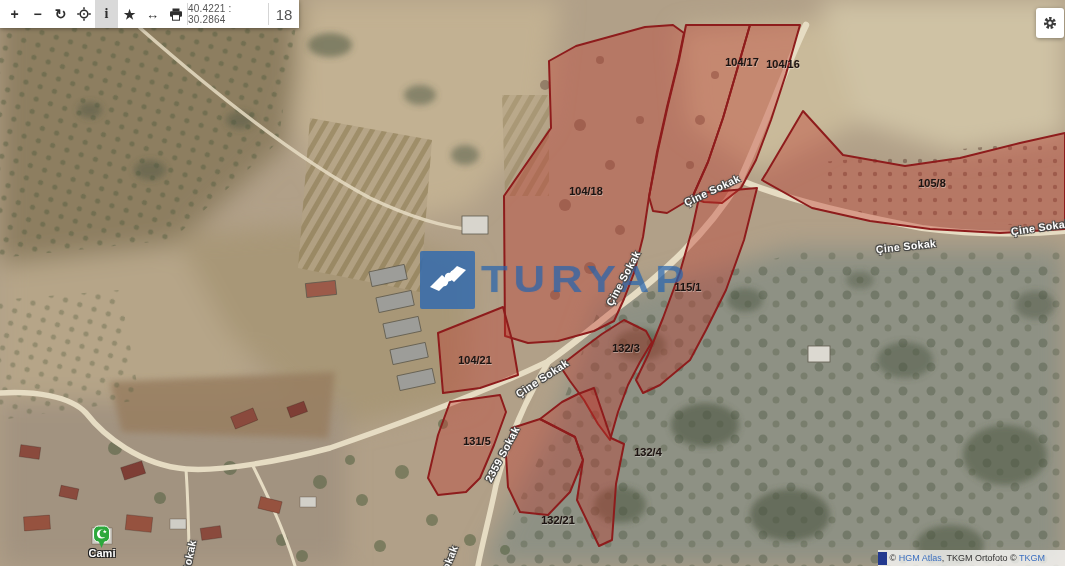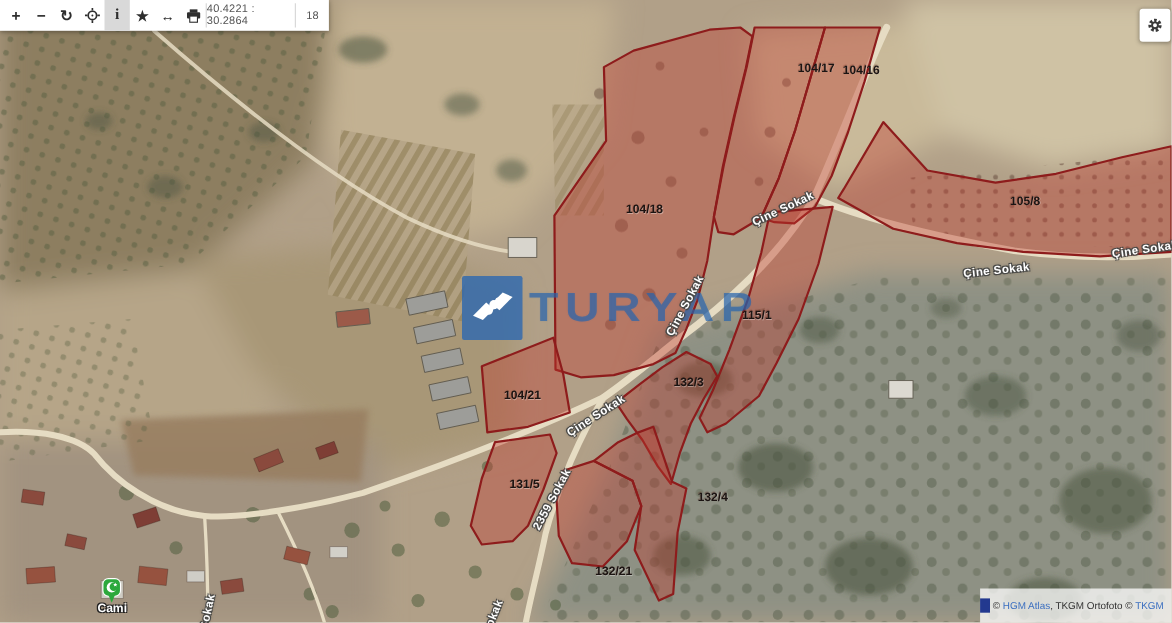--- a/index.html
+++ b/index.html
@@ -35,30 +35,30 @@
            display:flex;align-items:stretch;padding-left:3px;
            box-shadow:0 1px 4px rgba(0,0,0,0.35);}
   .tb{width:23px;border:none;background:transparent;margin:0;padding:0;color:#2e2e2e;
       display:flex;align-items:center;justify-content:center;font-family:"Liberation Sans",sans-serif;
       font-size:14px;font-weight:bold;cursor:pointer;}
   .tb.active{background:#d9d9d9;}
   .tb .it{font-family:"Liberation Serif",serif;font-size:14px;font-weight:bold;}
   .tb-sep{width:1px;background:#d5d5d5;margin:3px 0;}
   .tb-coords{width:80px;display:flex;align-items:center;justify-content:center;
              font-size:10px;color:#555;letter-spacing:0.2px;}
-  .tb-zoom{width:30px;display:flex;align-items:center;justify-content:center;font-size:10px;color:#555;}
+  .tb-zoom{width:30px;display:flex;align-items:center;justify-content:center;font-size:15px;color:#555;}
 
   
   #settings{position:absolute;right:1px;top:8px;width:28px;height:30px;z-index:10;
             background:#fff;border:none;border-radius:3px;box-shadow:0 1px 4px rgba(0,0,0,0.35);
             display:flex;align-items:center;justify-content:center;cursor:pointer;}
 
   
-  #attribution{position:absolute;right:0;bottom:0;height:31px;z-index:10;
-               background:rgba(255,255,255,0.75);display:flex;align-items:center;padding:0 7px 0 0;justify-content:center;}
+  #attribution{position:absolute;right:0;bottom:0;height:16px;z-index:10;
+               background:rgba(255,255,255,0.75);display:flex;align-items:center;padding:0 20px 0 0;justify-content:center;}
   #attr-toggle{width:9px;height:13px;background:#23398f;margin-right:3px;border:none;padding:0;cursor:pointer;}
   #attr-text{font-size:9px;color:#333;white-space:nowrap;}
   #attr-text .lnk{color:#3b6fc0;}
 </style>
 </head>
 <body>
 
 <div id="stage">
 
   <svg id="bg" width="1065" height="566" aria-hidden="true">

